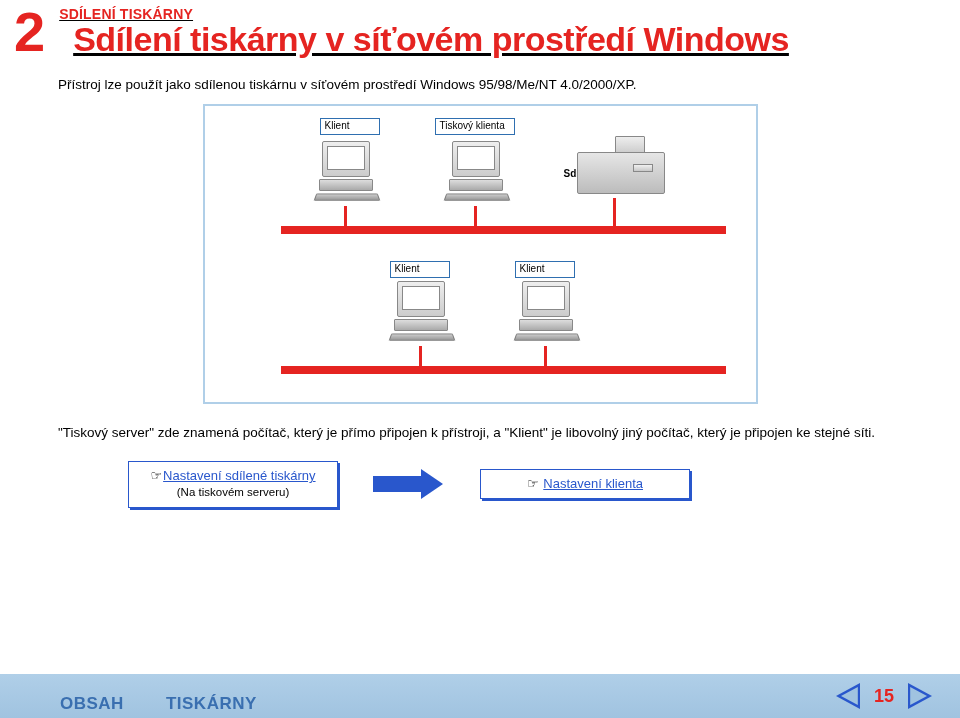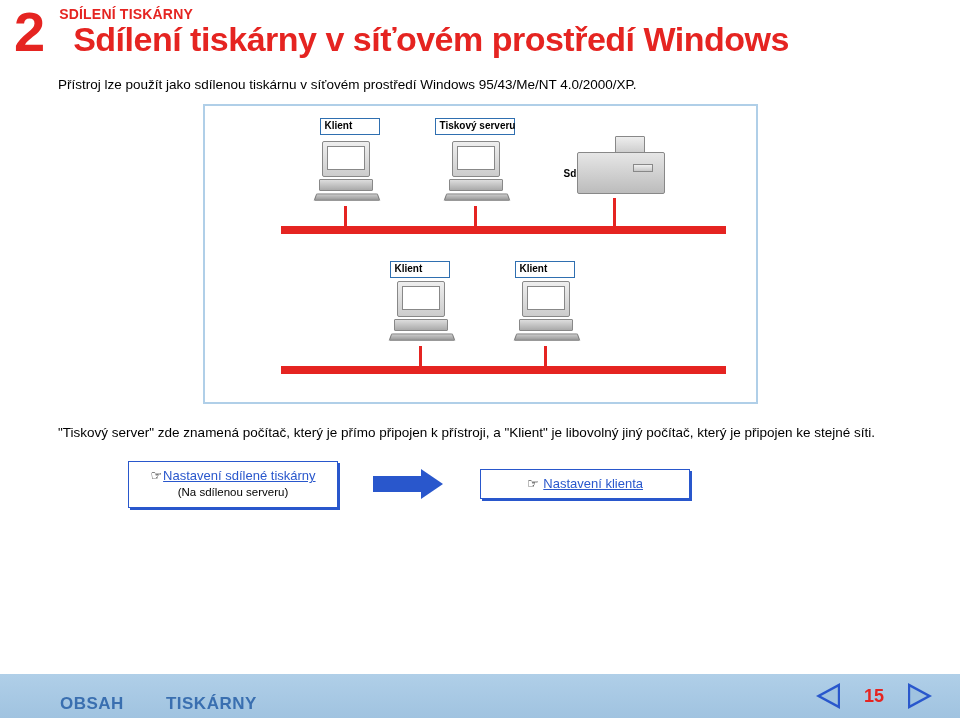--- a/index.html
+++ b/index.html
@@ -16,21 +16,21 @@
     align-items: flex-start;
   }
   .chapter-num {
     color: #e52421;
     font-size: 56px;
     font-weight: 900;
     line-height: 1;
     margin-right: 16px;
     letter-spacing: -2px;
   }
-  .header-text { padding-top: 2px; }
+  .header-text { padding-top: 2px; text-decoration: underline; }
   .section-label {
     color: #e52421;
     font-weight: 700;
     font-size: 14px;
     letter-spacing: 0.2px;
   }
   .page-title {
     color: #e52421;
     font-weight: 900;
     font-size: 34px;
@@ -57,21 +57,21 @@
     height: 300px;
     position: relative;
   }
   .label-box {
     position: absolute;
     border: 1px solid #2f6fb0;
     background: #fff;
     font-size: 10px;
     line-height: 1;
     padding: 2px 4px 3px 4px;
-    font-weight: 700;
+    font-weight: 400;
     color: #000;
     white-space: nowrap;
   }
   .label-klient1      { left: 115px; top: 12px; width: 60px; }
   .label-tiskserver   { left: 230px; top: 12px; width: 80px; }
   .label-shared       { left: 355px; top: 13px; background: transparent; border: none; font-weight: 700; margin-top: 48px; }
   .label-klient2      { left: 185px; top: 155px; width: 60px; }
   .label-klient3      { left: 310px; top: 155px; width: 60px; }
   .computer {
     position: absolute;
@@ -217,21 +217,21 @@
     color: #3a6fb0;
     font-weight: 700;
     font-size: 17px;
     letter-spacing: 0.5px;
     cursor: pointer;
     margin-top: 16px;
   }
   .footer-right {
     display: flex;
     align-items: center;
-    gap: 24px;
+    gap: 14px;
     text-align: center;
   }
   .page-num {
     color: #e52421;
     font-weight: 700;
     font-size: 18px;
   }
   .nav-btn {
     width: 0; height: 0;
     cursor: pointer;
@@ -274,27 +274,27 @@
 
 <div class="header">
   <div class="chapter-num">2</div>
   <div class="header-text">
     <div class="section-label">SDÍLENÍ TISKÁRNY</div>
     <div class="page-title">Sdílení tiskárny v síťovém prostředí Windows</div>
   </div>
 </div>
 
 <div class="intro">
-  <span>Přístroj lze použít jako sdílenou tiskárnu v síťovém prostředí Windows 95/43/Me/NT 4.0/2000/XP.</span><br>
+  <span>Přístroj lze použít jako sdílenou tiskárnu v síťovém prostředí Windows 95/98/Me/NT 4.0/2000/XP.</span><br>
 </div>
 
 <div class="diagram">
   <div class="diagram-box">
     <div class="label-box label-klient1">Klient</div>
-    <div class="label-box label-tiskserver">Tiskový serveru</div>
+    <div class="label-box label-tiskserver">Tiskový klienta</div>
     <div class="label-box label-shared">Sdílená tiskárna</div>
     <div class="label-box label-klient2">Klient</div>
     <div class="label-box label-klient3">Klient</div>
 
     <div class="computer comp1">
         <div class="mon"></div>
         <div class="base"></div>
         <div class="kbd"></div>
       </div>
     <div class="computer comp2">
@@ -326,21 +326,21 @@
     <div class="wire w4"></div>
     <div class="wire w5"></div>
   </div>
 </div>
 
 <div class="explain">"Tiskový server" zde znamená počítač, který je přímo připojen k přístroji, a "Klient" je libovolný jiný počítač, který je připojen ke stejné síti.</div>
 
 <div class="step-row">
   <div class="step-btn">
     <span class="finger">☞</span><span class="under">Nastavení sdílené tiskárny</span><br>
-    <span class="black">(Na sdílenou serveru)</span>
+    <span class="black">(Na tiskovém serveru)</span>
   </div>
   <div class="arrow">
       <div class="bar"></div>
       <div class="head"></div>
     </div>
   <div class="step-btn">
     <span class="finger">☞</span>
     <span class="under">Nastavení klienta</span>
   </div>
 </div>

